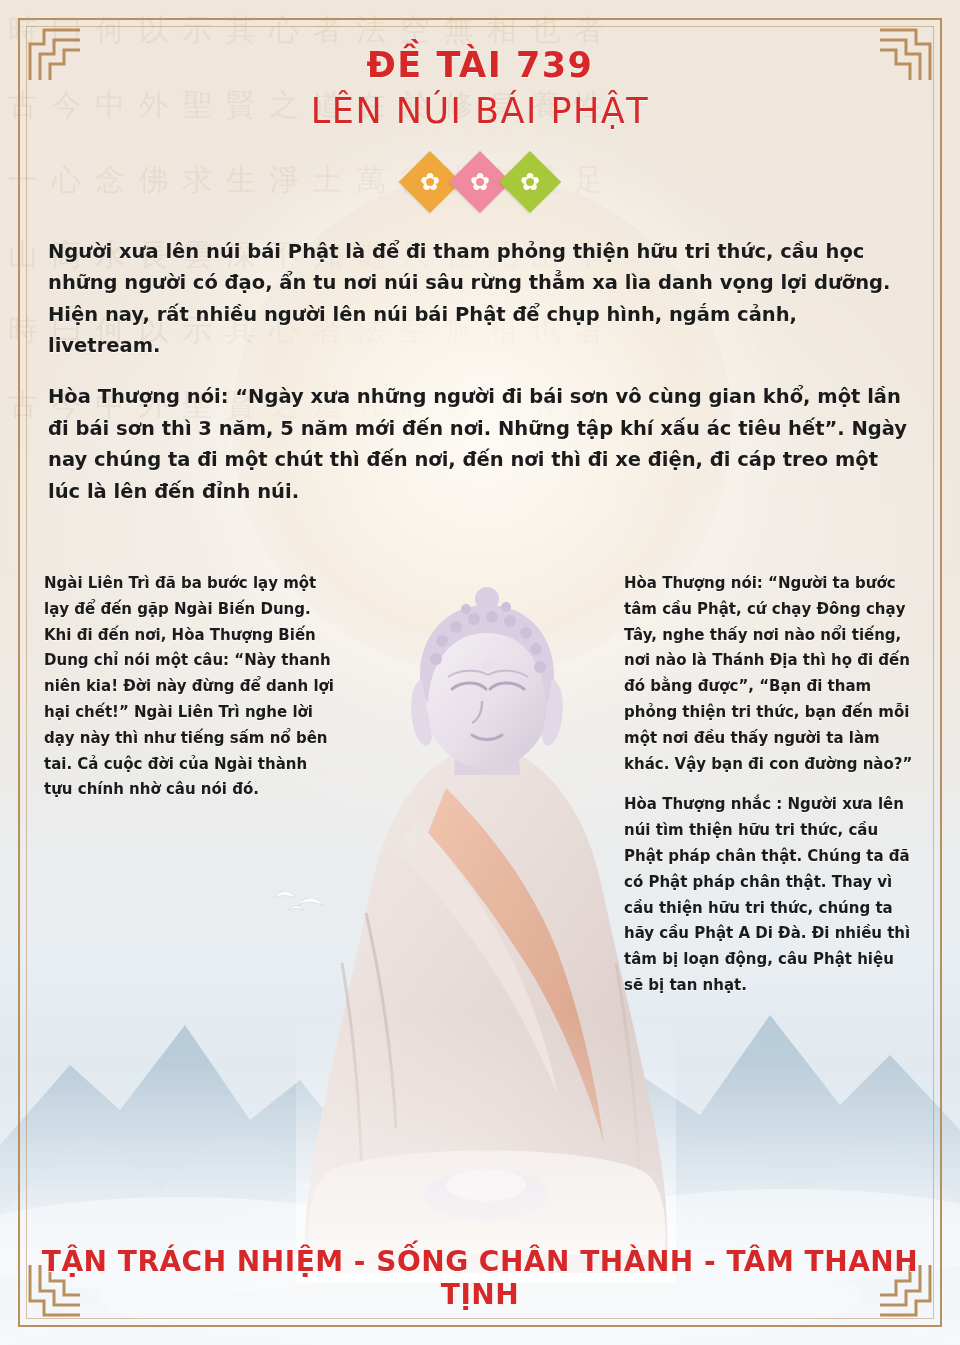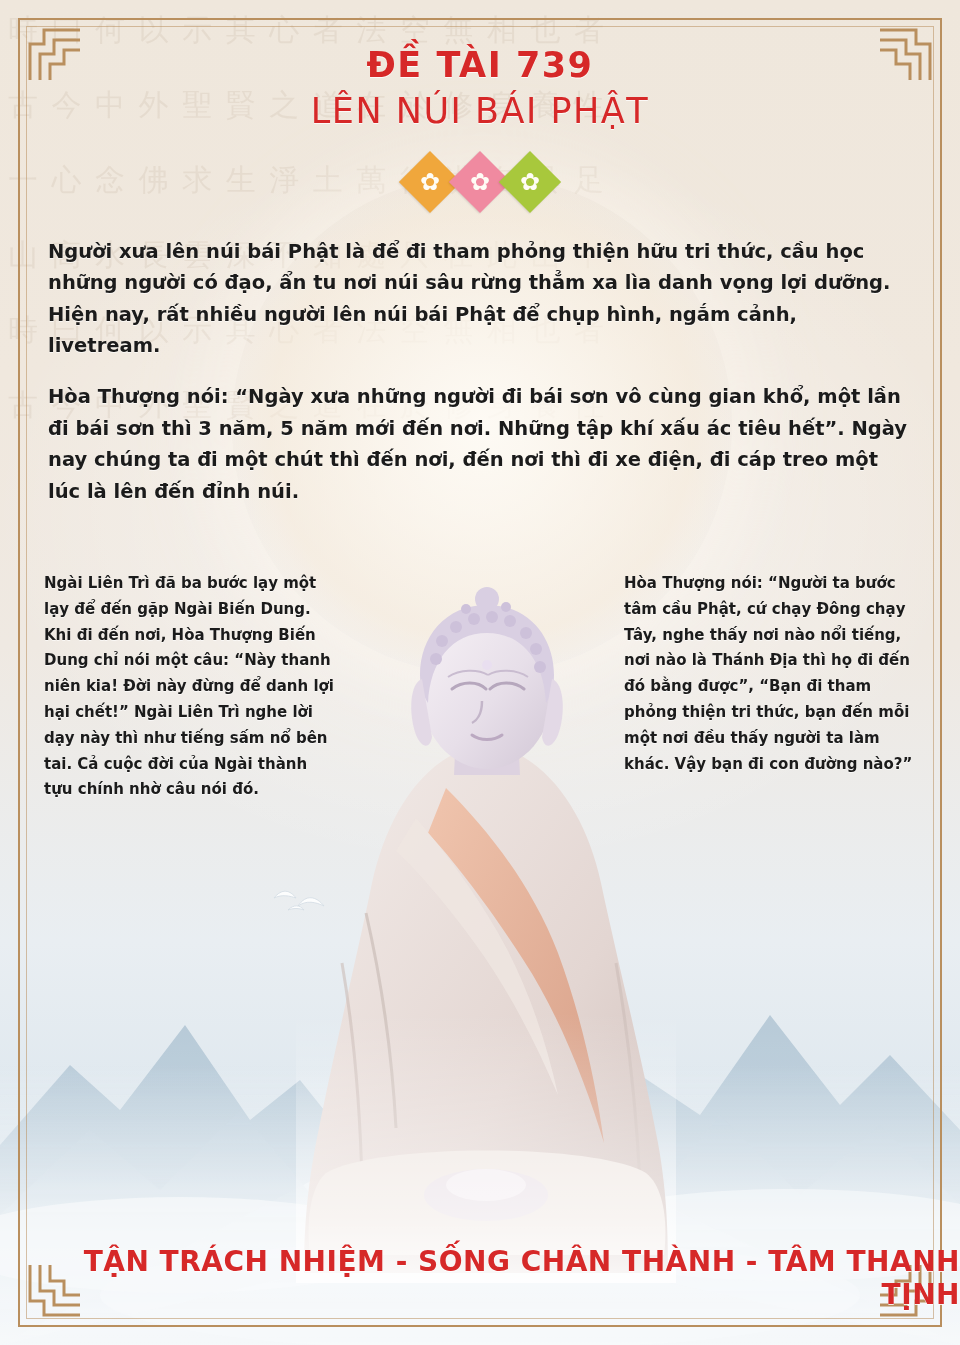--- a/index.html
+++ b/index.html
@@ -179,21 +179,20 @@
     width: 960px;
     text-align: center;
     z-index: 6;
   }
   .footer-text {
     font-size: 28px;
     font-weight: 800;
     color: #d62828;
     letter-spacing: 0.5px;
     text-shadow: 0 1px 0 rgba(255,255,255,0.85);
-    text-align: right;
   }
 
   
   .buddha {
     position: absolute;
     left: 296px; bottom: 62px;
     width: 380px; height: 700px;
     z-index: 2;
     pointer-events: none;
   }
@@ -389,20 +388,21 @@
     <p class="para">Người xưa lên núi bái Phật là để đi tham phỏng thiện hữu tri thức, cầu học những người có đạo, ẩn tu nơi núi sâu rừng thẳm xa lìa danh vọng lợi dưỡng. Hiện nay, rất nhiều người lên núi bái Phật để chụp hình, ngắm cảnh, livetream.</p>
     <p class="para">Hòa Thượng nói: “Ngày xưa những người đi bái sơn vô cùng gian khổ, một lần đi bái sơn thì 3 năm, 5 năm mới đến nơi. Những tập khí xấu ác tiêu hết”. Ngày nay chúng ta đi một chút thì đến nơi, đến nơi thì đi xe điện, đi cáp treo một lúc là lên đến đỉnh núi.</p>
   </div>
 
   <div class="columns">
     <div class="col left">
       <p class="para">Ngài Liên Trì đã ba bước lạy một lạy để đến gặp Ngài Biến Dung. Khi đi đến nơi, Hòa Thượng Biến Dung chỉ nói một câu: “Này thanh niên kia! Đời này đừng để danh lợi hại chết!” Ngài Liên Trì nghe lời dạy này thì như tiếng sấm nổ bên tai. Cả cuộc đời của Ngài thành tựu chính nhờ câu nói đó.</p>
     </div>
     <div class="col right">
       <p class="para">Hòa Thượng nói: “Người ta bước tâm cầu Phật, cứ chạy Đông chạy Tây, nghe thấy nơi nào nổi tiếng, nơi nào là Thánh Địa thì họ đi đến đó bằng được”, “Bạn đi tham phỏng thiện tri thức, bạn đến mỗi một nơi đều thấy người ta làm khác. Vậy bạn đi con đường nào?”</p>
+      <p class="para">Hòa Thượng nhắc : Người xưa lên núi tìm thiện hữu tri thức, cầu Phật pháp chân thật. Chúng ta đã có Phật pháp chân thật. Thay vì cầu thiện hữu tri thức, chúng ta hãy cầu Phật A Di Đà. Đi nhiều thì tâm bị loạn động, câu Phật hiệu sẽ bị tan nhạt.</p>
     </div>
   </div>
 
   <div class="footer">
     <div class="footer-text">TẬN TRÁCH NHIỆM - SỐNG CHÂN THÀNH - TÂM THANH TỊNH</div>
   </div>
 
 </div>
 
 </body></html>

